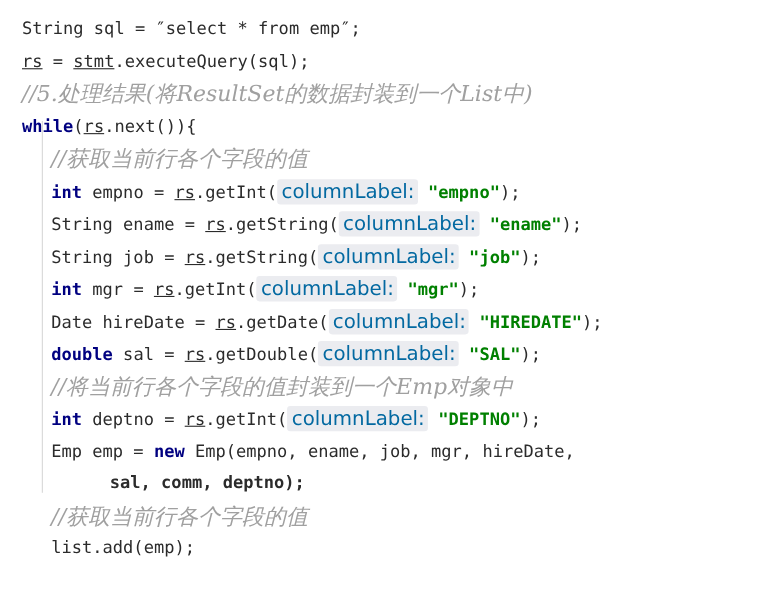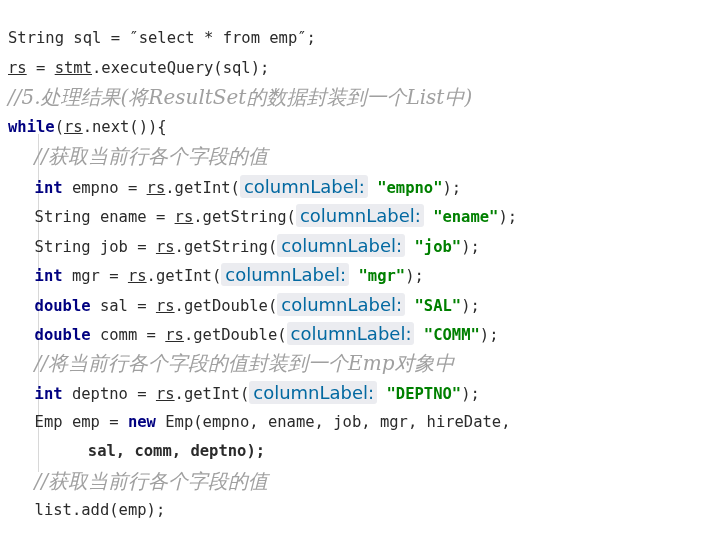--- a/index.html
+++ b/index.html
@@ -12,23 +12,22 @@
     height: 536px;
     overflow: hidden;
     font-family: "DejaVu Sans Mono", "Liberation Mono", monospace;
   }
 
   #editor {
     position: relative;
     width: 711px;
     height: 398px;
     background: #ffffff;
-    padding: 0;
+    padding: 12px;
     box-sizing: border-box;
-    margin-top: 24px;
   }
 
   .line {
     position: relative;
     height: 29.5px;
     line-height: 29.5px;
     white-space: pre;
     font-size: 15.5px;
     font-family: "DejaVu Sans Mono", "Liberation Mono", monospace;
     color: #2b2b2b;
@@ -71,22 +70,22 @@
   <div id="code-lines">
       <div class="line" style="padding-left: 8px;"><span class="plain">String sql = ″select * from emp″;</span></div>
       <div class="line" style="padding-left: 8px;"><span class="fld">rs</span><span class="plain"> = </span><span class="fld">stmt</span><span class="plain">.executeQuery(sql);</span></div>
       <div class="line" style="padding-left: 8px;"><span class="cmt">//5.处理结果(将ResultSet的数据封装到一个List中)</span></div>
       <div class="line" style="padding-left: 8px;"><span class="kw">while</span><span class="plain">(</span><span class="fld">rs</span><span class="plain">.next()){</span></div>
       <div class="line" style="padding-left: 34.6px;"><span class="cmt">//获取当前行各个字段的值</span></div>
       <div class="line" style="padding-left: 34.6px;"><span class="kw">int</span><span class="plain"> empno = </span><span class="fld">rs</span><span class="plain">.getInt(</span><span class="hint">columnLabel:</span><span class="str"> "empno"</span><span class="plain">);</span></div>
       <div class="line" style="padding-left: 34.6px;"><span class="plain">String ename = </span><span class="fld">rs</span><span class="plain">.getString(</span><span class="hint">columnLabel:</span><span class="str"> "ename"</span><span class="plain">);</span></div>
       <div class="line" style="padding-left: 34.6px;"><span class="plain">String job = </span><span class="fld">rs</span><span class="plain">.getString(</span><span class="hint">columnLabel:</span><span class="str"> "job"</span><span class="plain">);</span></div>
       <div class="line" style="padding-left: 34.6px;"><span class="kw">int</span><span class="plain"> mgr = </span><span class="fld">rs</span><span class="plain">.getInt(</span><span class="hint">columnLabel:</span><span class="str"> "mgr"</span><span class="plain">);</span></div>
+      <div class="line" style="padding-left: 34.6px;"><span class="plain">Date hireDate = </span><span class="fld">rs</span><span class="plain">.getDate(</span><span class="hint">columnLabel:</span><span class="str"> "HIREDATE"</span><span class="plain">);</span></div>
       <div class="line" style="padding-left: 34.6px;"><span class="kw">double</span><span class="plain"> sal = </span><span class="fld">rs</span><span class="plain">.getDouble(</span><span class="hint">columnLabel:</span><span class="str"> "SAL"</span><span class="plain">);</span></div>
-      <div class="line" style="padding-left: 34.6px;"><span class="kw">double</span><span class="plain"> comm = </span><span class="fld">rs</span><span class="plain">.getDouble(</span><span class="hint">columnLabel:</span><span class="str"> "COMM"</span><span class="plain">);</span></div>
       <div class="line" style="padding-left: 34.6px;"><span class="cmt">//将当前行各个字段的值封装到一个Emp对象中</span></div>
       <div class="line" style="padding-left: 34.6px;"><span class="kw">int</span><span class="plain"> deptno = </span><span class="fld">rs</span><span class="plain">.getInt(</span><span class="hint">columnLabel:</span><span class="str"> "DEPTNO"</span><span class="plain">);</span></div>
       <div class="line" style="padding-left: 34.6px;"><span class="plain">Emp emp = </span><span class="kw">new</span><span class="plain"> Emp(empno, ename, job, mgr, hireDate,</span></div>
       <div class="line" style="padding-left: 87.8px; font-weight: bold;"><span class="plain">sal, comm, deptno);</span></div>
       <div class="line" style="padding-left: 34.6px;"><span class="cmt">//获取当前行各个字段的值</span></div>
       <div class="line" style="padding-left: 34.6px;"><span class="plain">list.add(emp);</span></div>
       <div class="line" style="padding-left: 8px;"></div>
     </div>
 </div>
 

